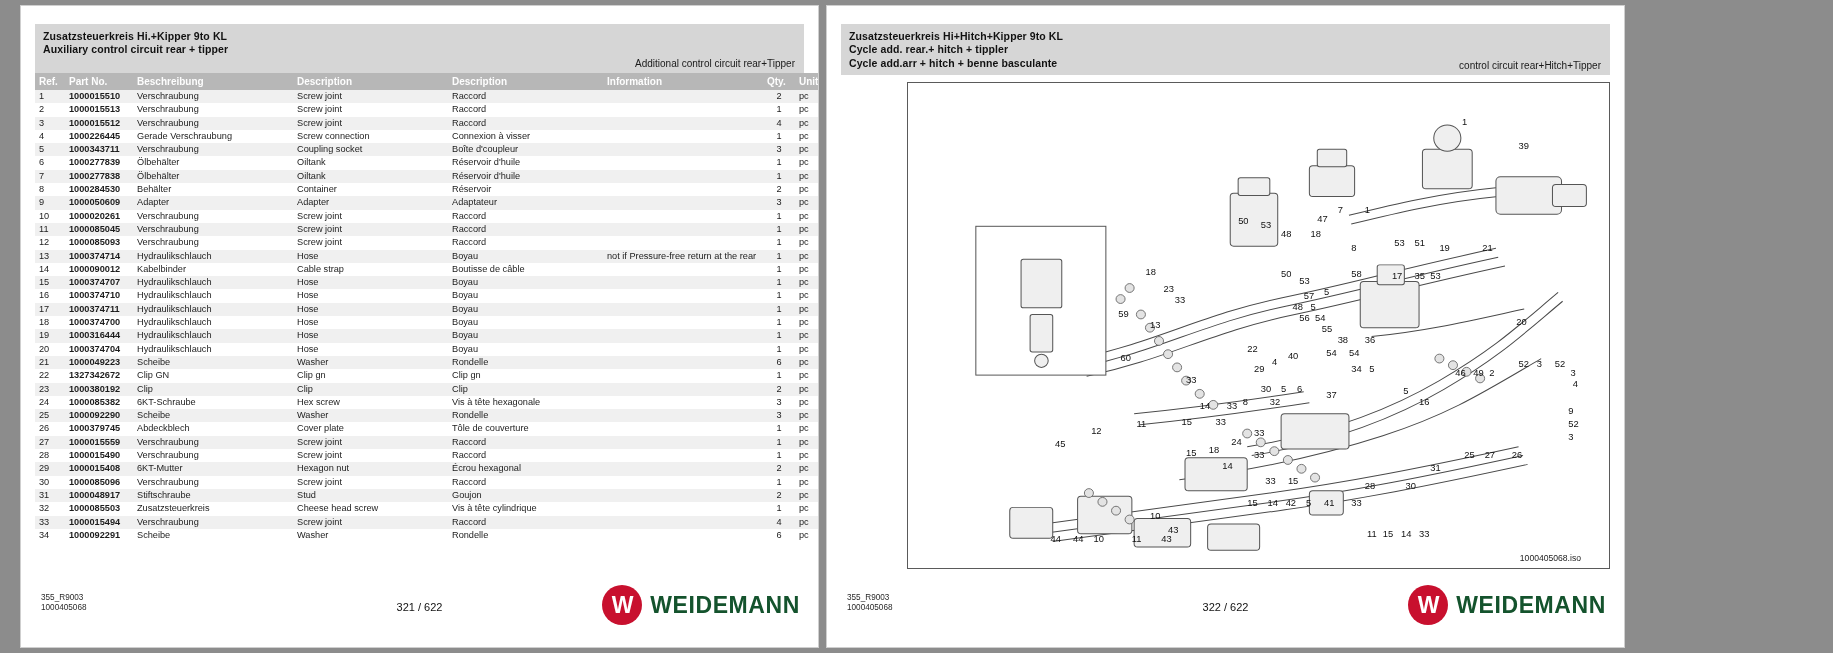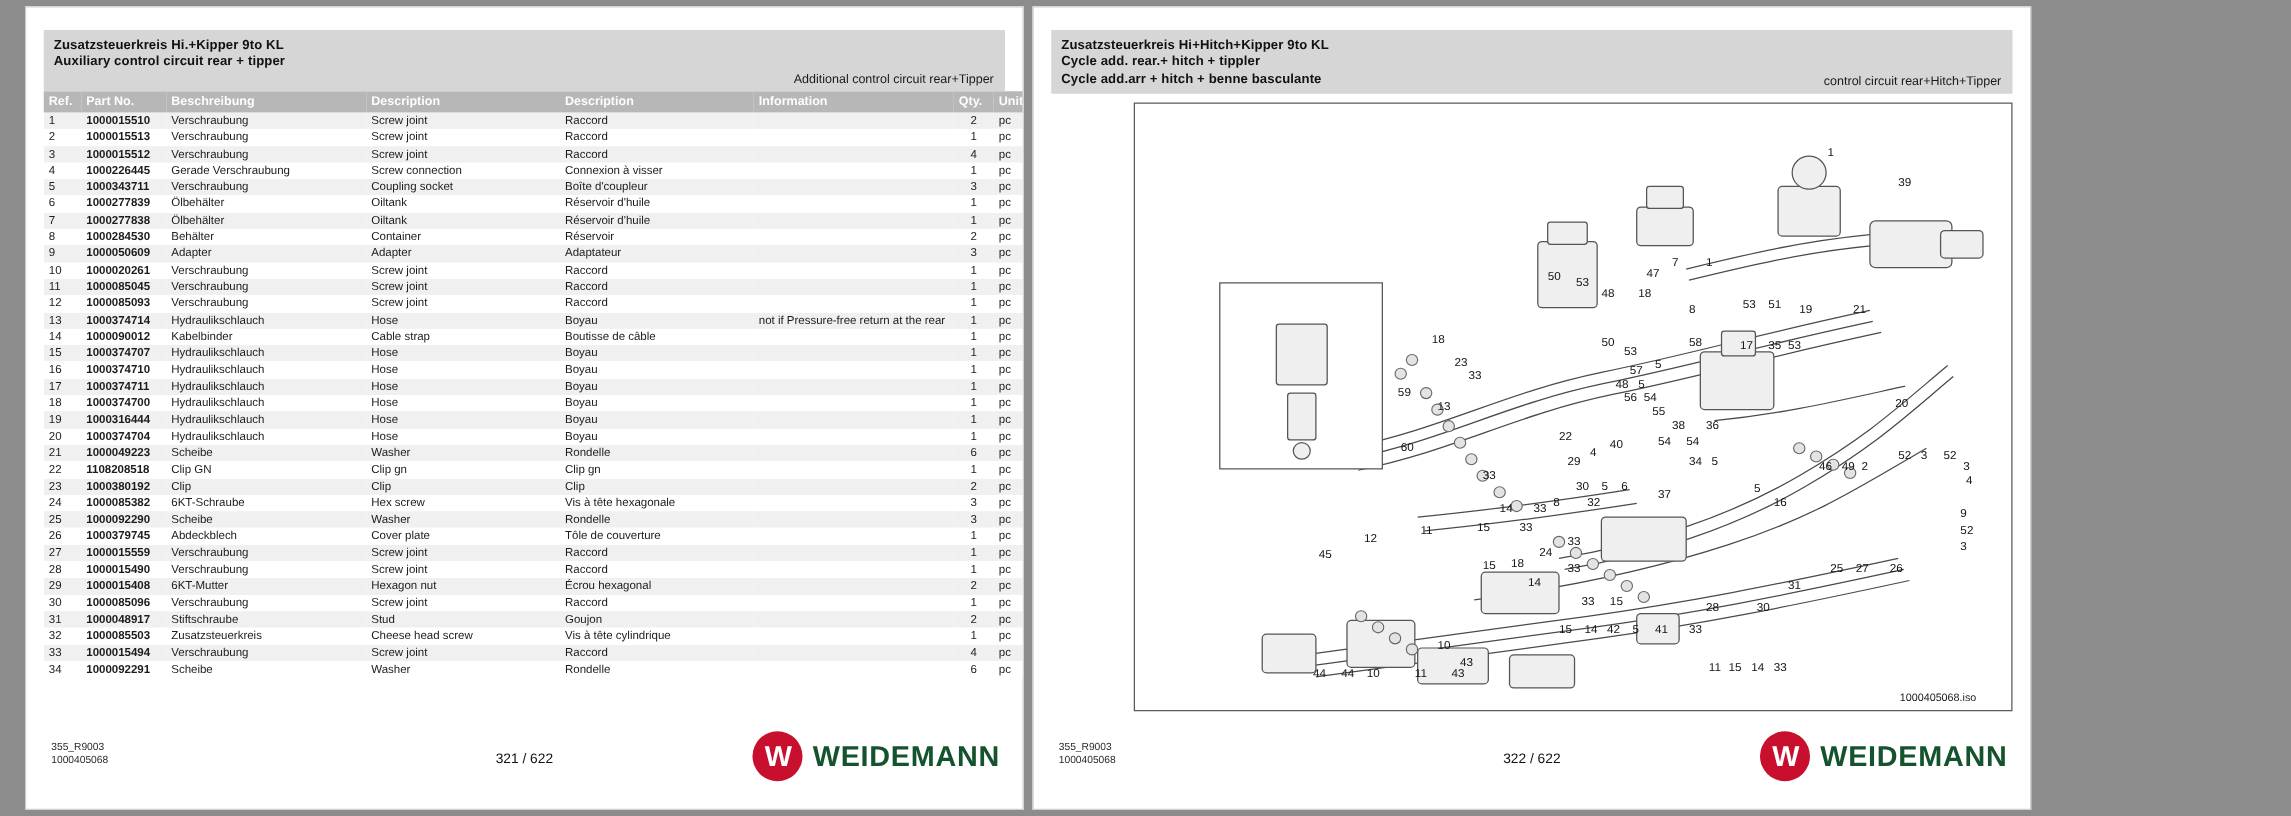--- a/index.html
+++ b/index.html
@@ -357,21 +357,21 @@
               <td class="col-part">1000049223</td>
               <td>Scheibe</td>
               <td>Washer</td>
               <td>Rondelle</td>
               <td></td>
               <td class="col-qty">6</td>
               <td class="col-unit">pc</td>
             </tr>
             <tr>
               <td>22</td>
-              <td class="col-part">1108208518</td>
+              <td class="col-part">1327342672</td>
               <td>Clip GN</td>
               <td>Clip gn</td>
               <td>Clip gn</td>
               <td></td>
               <td class="col-qty">1</td>
               <td class="col-unit">pc</td>
             </tr>
             <tr>
               <td>23</td>
               <td class="col-part">1000380192</td>

